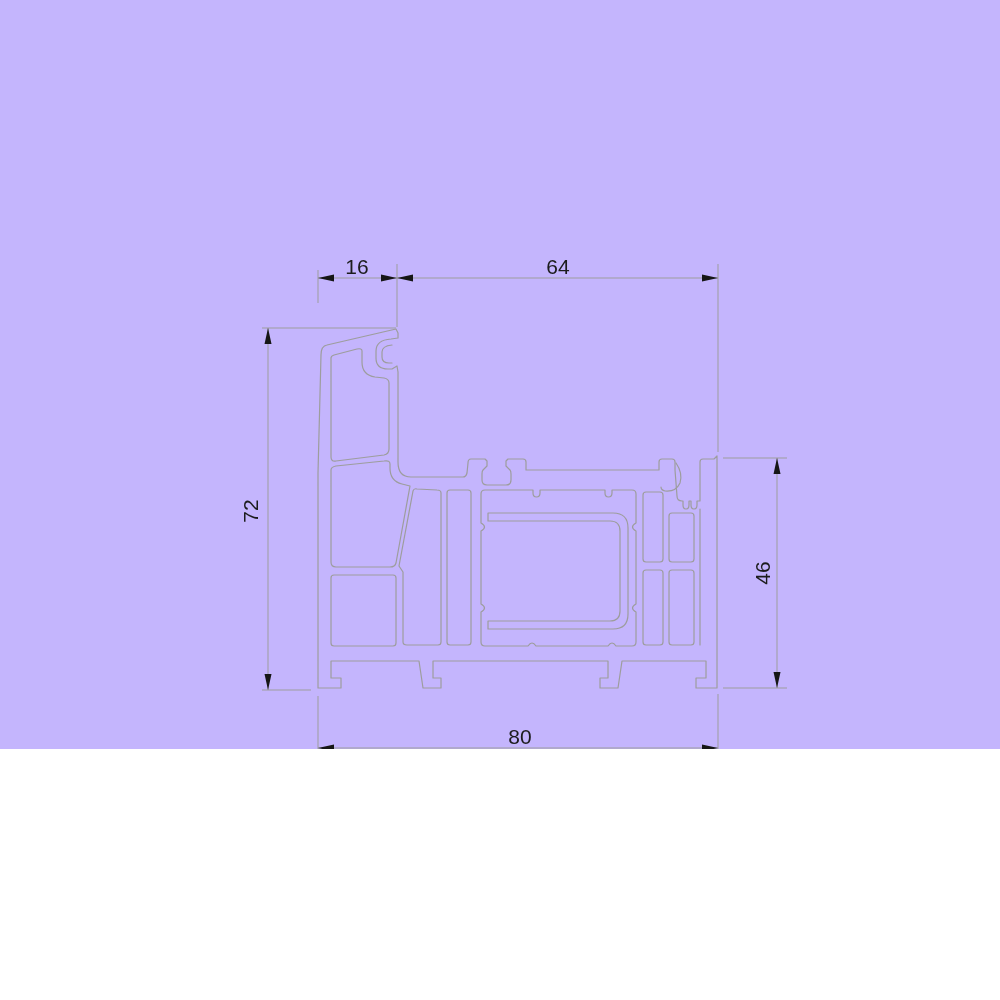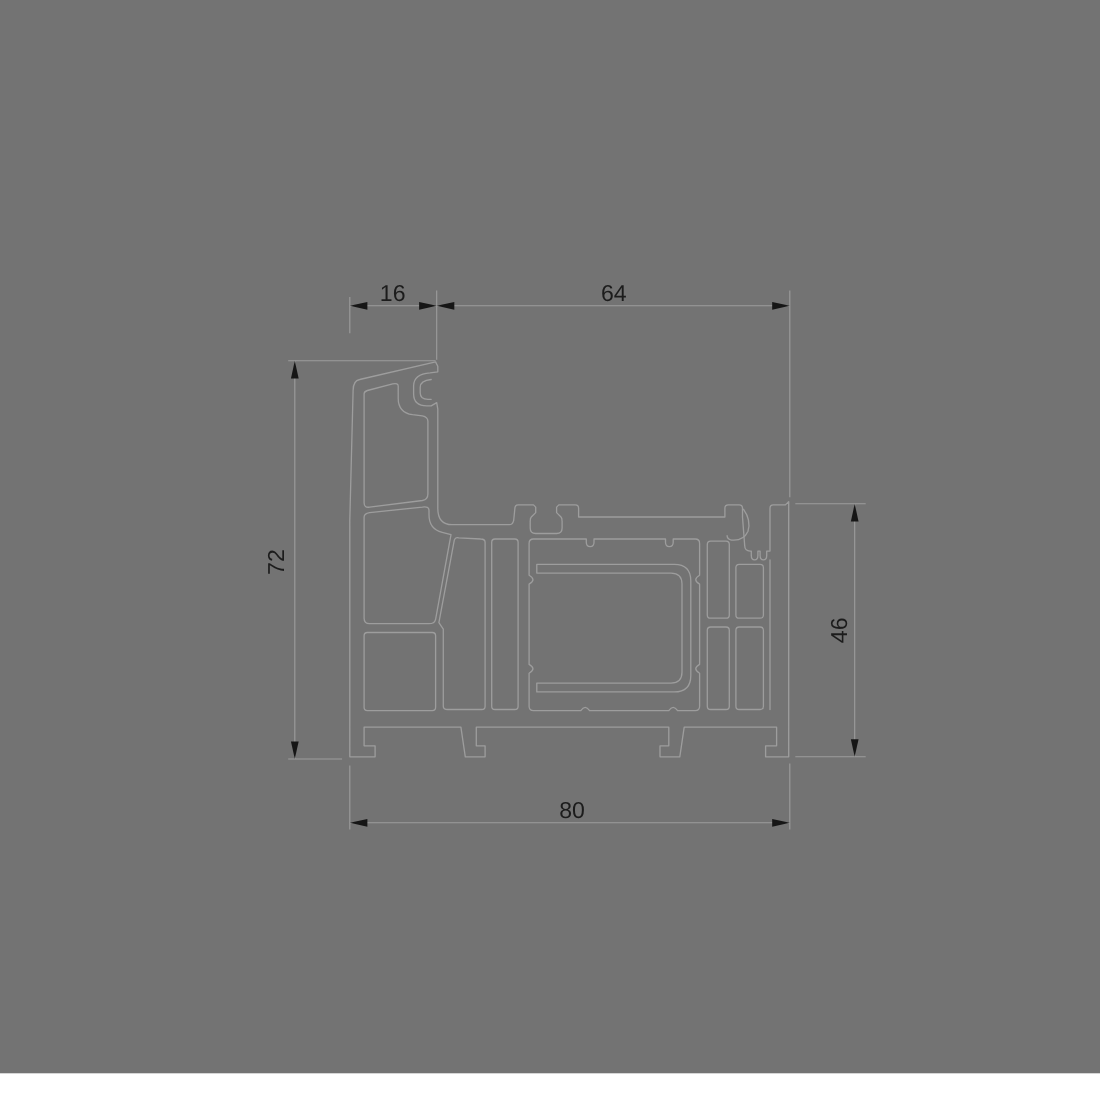--- a/index.html
+++ b/index.html
@@ -4,22 +4,22 @@
 <style>
   html, body {
     margin: 0;
     padding: 0;
     background: #ffffff;
     font-family: "Liberation Sans", sans-serif;
   }
   .canvas {
     position: relative;
     width: 1000px;
-    height: 976px;
-    background: #737373;
+    height: 749px;
+    background: #c4b5fd;
     overflow: hidden;
   }
   svg.drawing {
     position: absolute;
     left: 0;
     top: 0;
     width: 1000px;
     height: 1000px;
   }
   .profile-stroke {

